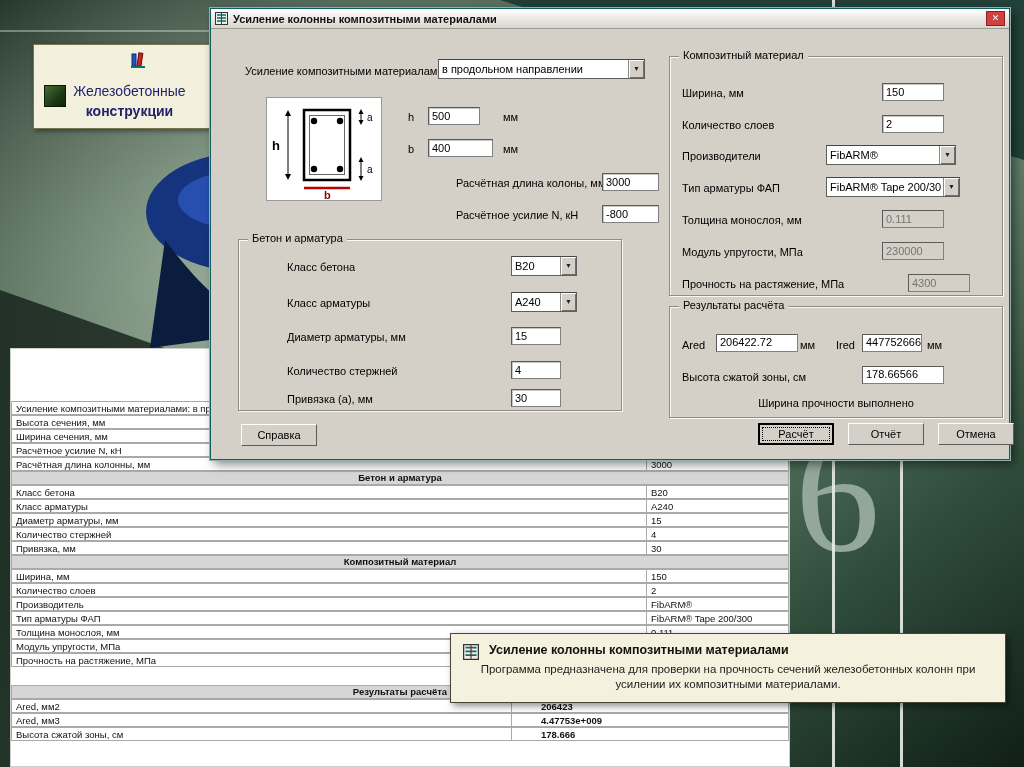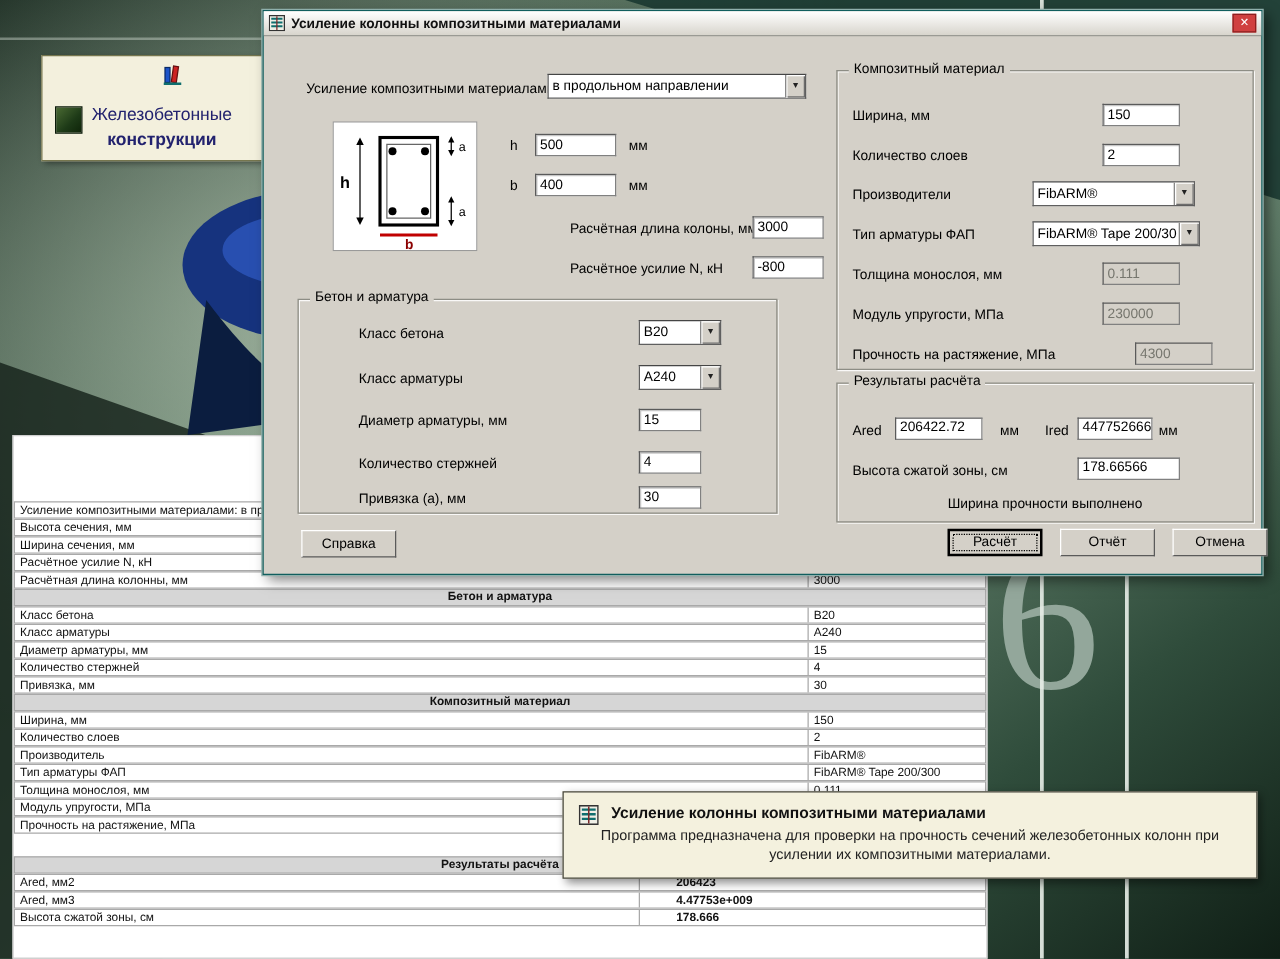--- a/index.html
+++ b/index.html
@@ -252,21 +252,21 @@
     <text x="101" y="24" font-size="10" font-family="Liberation Sans, sans-serif">a</text>
     <line x1="95" y1="62" x2="95" y2="82" stroke="#000"></line>
     <path d="M95 60 l-2.5 5 h5 z"></path>
     <path d="M95 84 l-2.5 -5 h5 z"></path>
     <text x="101" y="76" font-size="10" font-family="Liberation Sans, sans-serif">a</text>
     <line x1="38" y1="91" x2="84" y2="91" stroke="#c00000" stroke-width="2.5"></line>
     <text x="58" y="102" font-size="11" font-weight="bold" fill="#8b0000" font-family="Liberation Sans, sans-serif">b</text>
   </svg>
 
   <span class="lbl" style="left:197px; top:102px">h</span>
-  <input class="inp" style="left: 217px; top: 98px; width: 65px;" value="500">
+  <input class="inp" style="left: 217px; top: 98px; width: 52px;" value="500">
   <span class="lbl" style="left:292px; top:102px">мм</span>
 
   <span class="lbl" style="left:197px; top:134px">b</span>
   <input class="inp" style="left: 217px; top: 130px; width: 65px;" value="400">
   <span class="lbl" style="left:292px; top:134px">мм</span>
 
   <span class="lbl" style="left:245px; top:168px">Расчётная длина колоны, мм</span>
   <input class="inp" style="left: 391px; top: 164px; width: 57px;" value="3000">
 
   <span class="lbl" style="left:245px; top:200px">Расчётное усилие N, кН</span>
@@ -312,21 +312,21 @@
     <input class="inp" disabled="" style="left: 212px; top: 153px; width: 62px;" value="0.111">
     <span class="lbl" style="left:12px; top:189px">Модуль упругости, МПа</span>
     <input class="inp" disabled="" style="left: 212px; top: 185px; width: 62px;" value="230000">
     <span class="lbl" style="left:12px; top:221px">Прочность на растяжение, МПа</span>
     <input class="inp" disabled="" style="left: 212px; top: 217px; width: 62px; margin-left: 26px;" value="4300">
   </div>
 
   <div class="groupbox" style="left:458px; top:297px; width:334px; height:112px">
     <span class="legend">Результаты расчёта</span>
     <span class="lbl" style="left:12px; top:32px">Ared</span>
-    <div class="rbox" style="left:46px; top:27px; width:70px">206422.72</div>
+    <div class="rbox" style="left:46px; top:27px; width:82px">206422.72</div>
     <span class="lbl" style="left:130px; top:32px">мм</span>
     <span class="lbl" style="left:166px; top:32px">Ired</span>
     <div class="rbox" style="left:192px; top:27px; width:60px">447752666</div>
     <span class="lbl" style="left:257px; top:32px">мм</span>
     <span class="lbl" style="left:12px; top:64px">Высота сжатой зоны, см</span>
     <div class="rbox" style="left:192px; top:59px; width:82px">178.66566</div>
     <span class="lbl" style="left:0; top:90px; width:100%; text-align:center">Ширина прочности выполнено</span>
   </div>
 
   <button class="btn" style="left:30px; top:415px">Справка</button>

